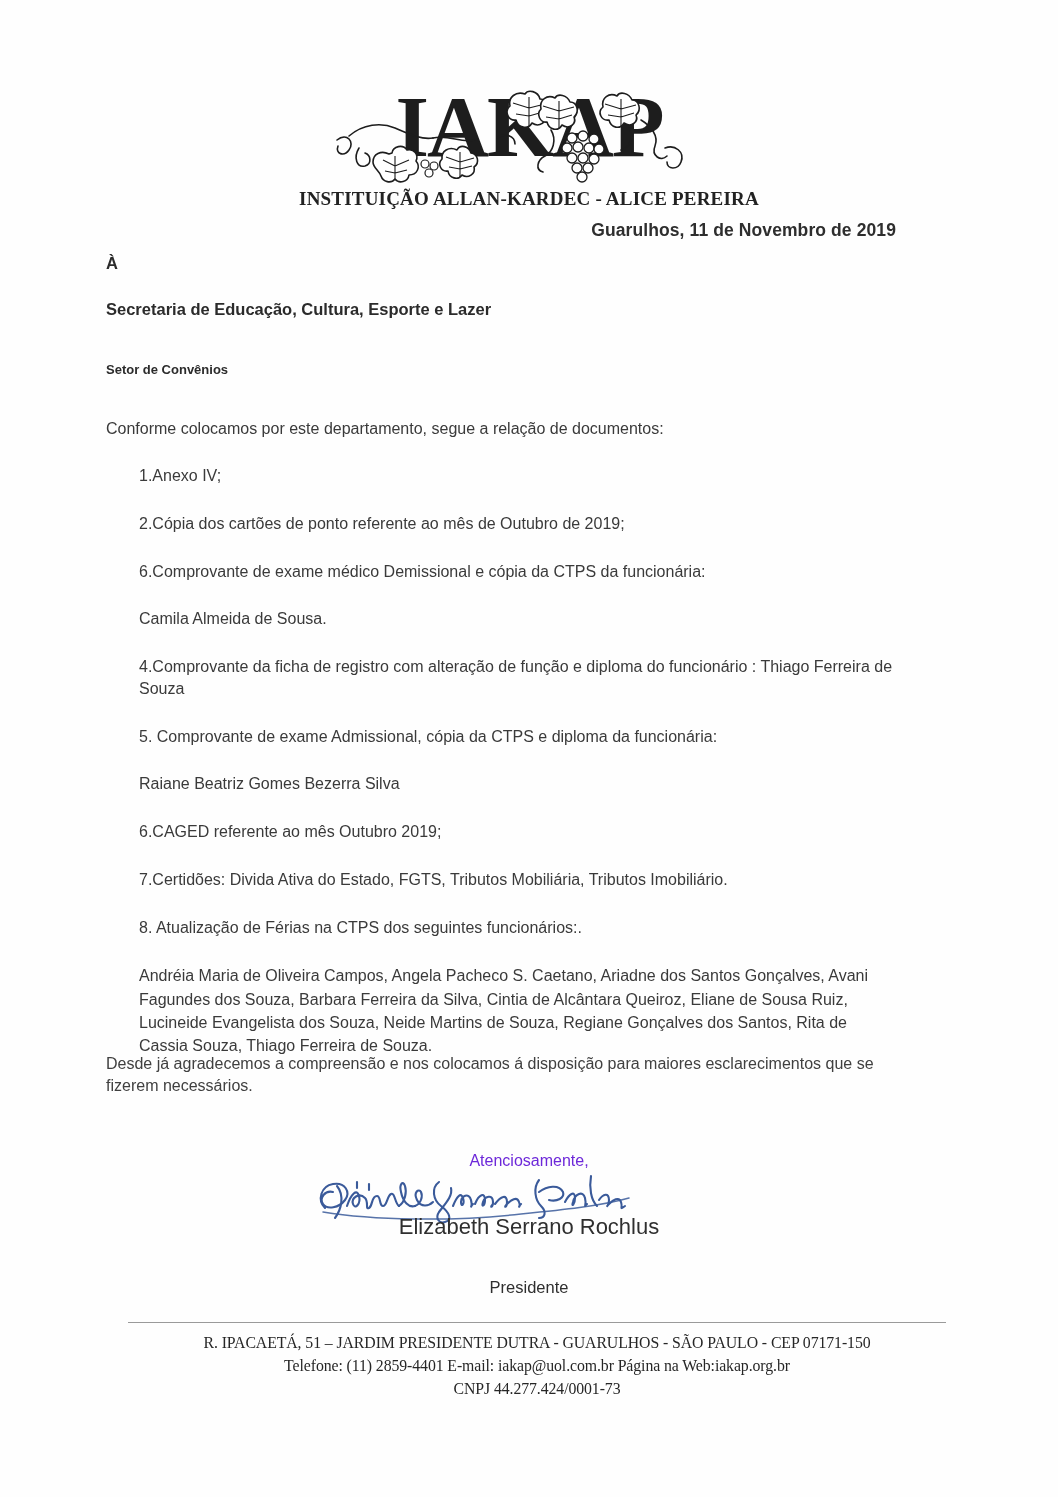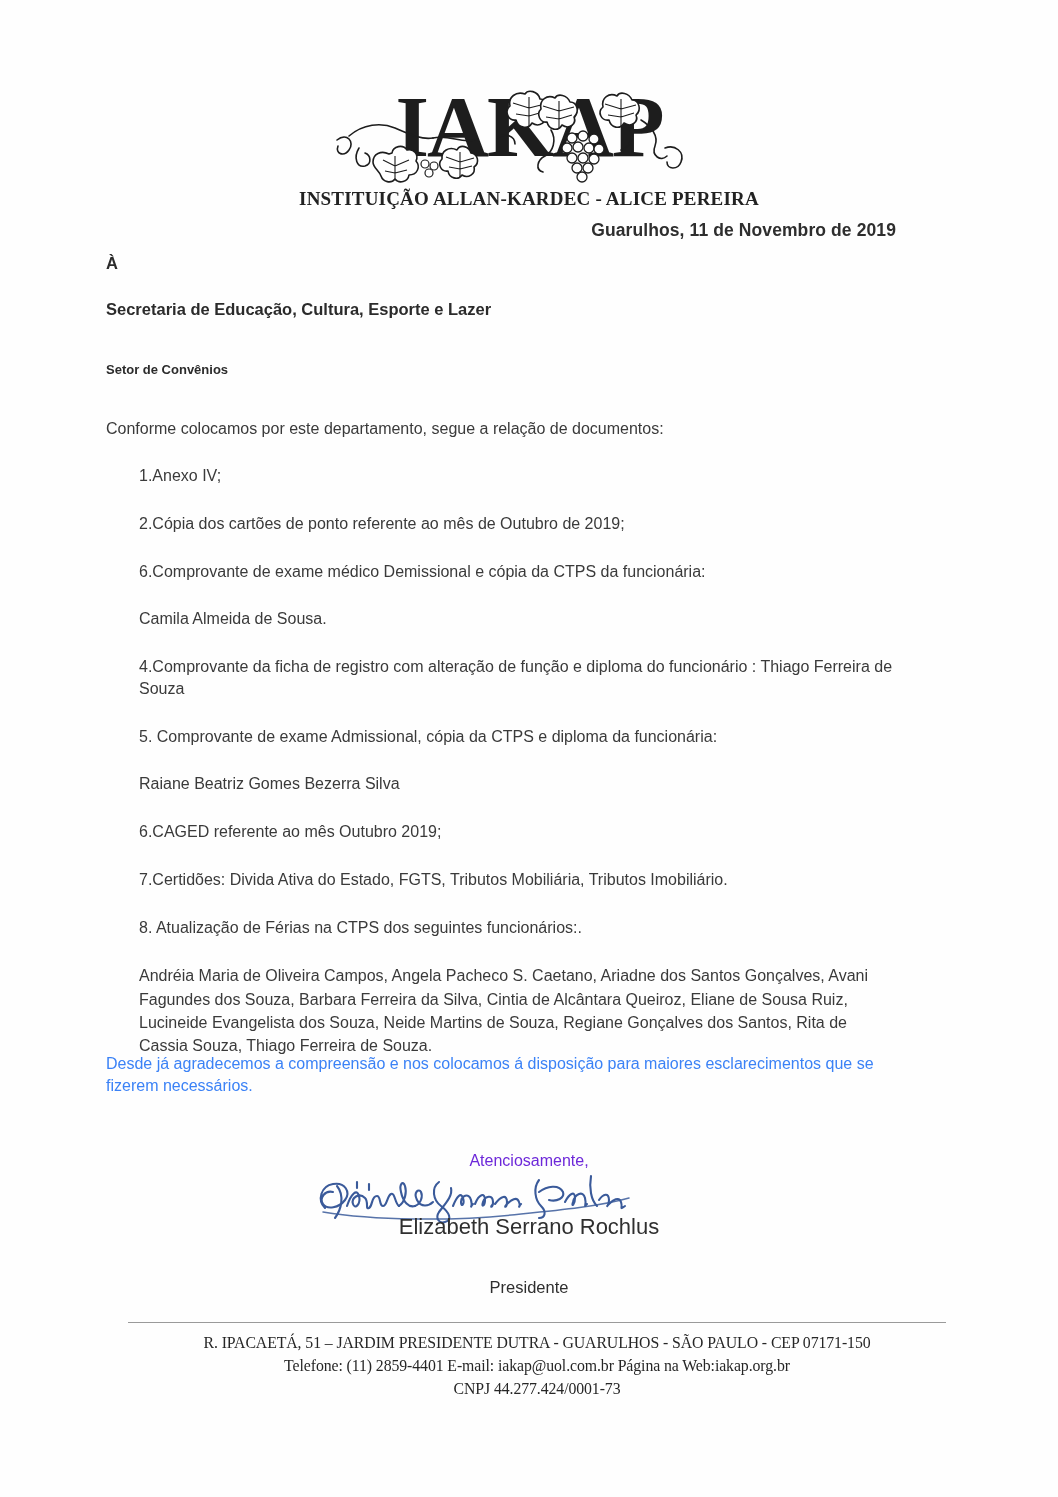--- a/index.html
+++ b/index.html
@@ -111,21 +111,21 @@
   }
 
   
   .closing {
     position: absolute;
     top: 1053px;
     left: 106px;
     width: 785px;
     font-size: 16px;
     line-height: 1.36;
-    color: #3b82f6;
+    color: #404040;
   }
 
   
   .sig-block {
     position: absolute;
     top: 1152px;
     left: 0;
     width: 100%;
     text-align: center;
   }

